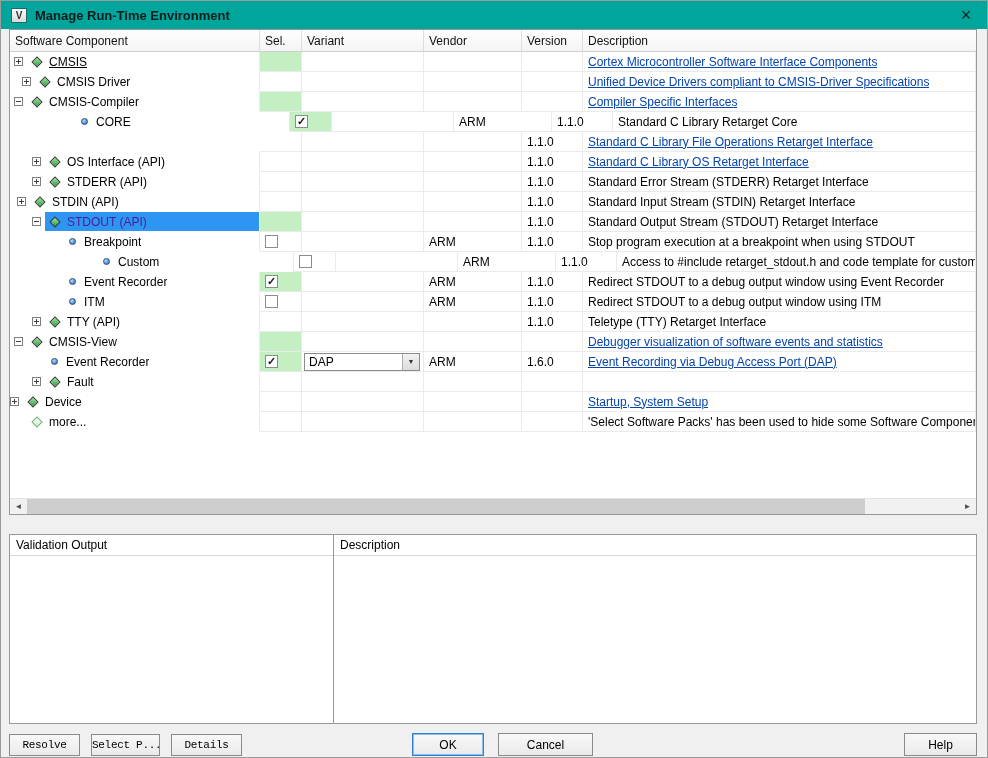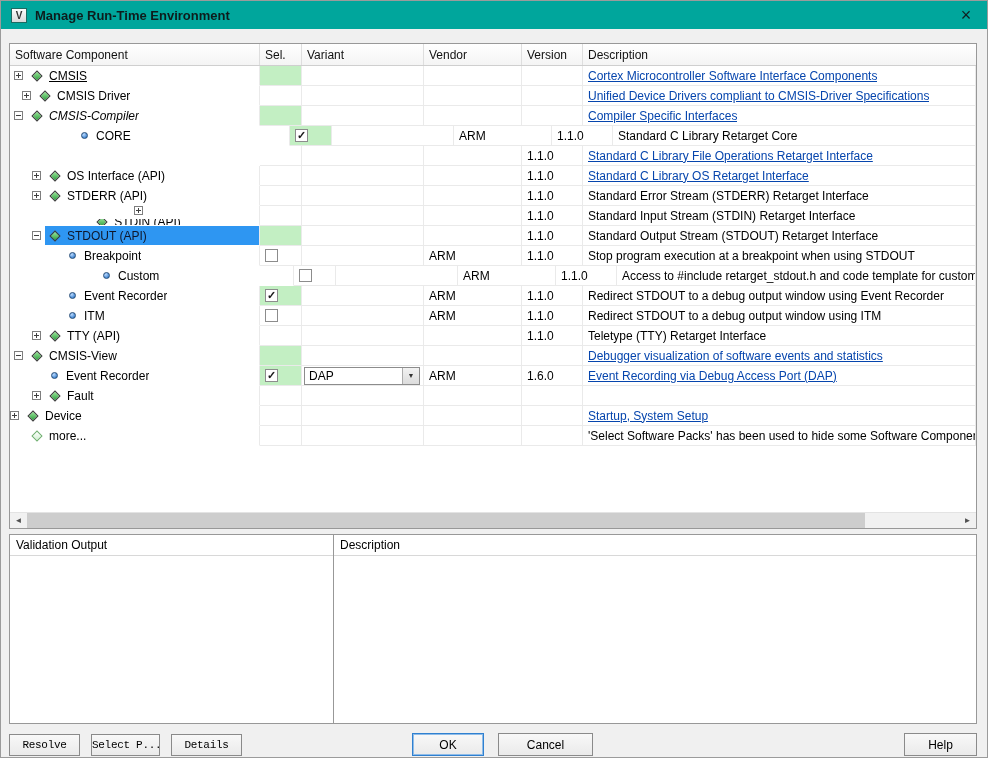--- a/index.html
+++ b/index.html
@@ -7,39 +7,39 @@
   body{font-family:"Liberation Sans",sans-serif;font-size:12px;color:#000;background:#F0F0F0}
   .dialog{position:relative;width:988px;height:758px;background:#F0F0F0;border:1px solid #9B9B9B;overflow:hidden}
 
   
   .titlebar{position:absolute;left:0;top:0;right:0;height:28px;background:var(--titlebar,#00A69C);display:flex;align-items:center;padding:0 10px;gap:8px}
   .logo{width:16px;height:15px;background:linear-gradient(#fdfdfd,#d9d9d9);border:1px solid #1d6b62;color:#333;font-weight:bold;font-size:10px;display:flex;align-items:center;justify-content:center;flex:none}
   .title{font-weight:bold;font-size:13px;color:#0d1c1c;white-space:nowrap}
   .close{margin-left:auto;font-size:18px;line-height:1;color:#102020;width:22px;text-align:center;cursor:pointer}
 
   
-  .table-panel{position:absolute;left:8px;top:42px;width:968px;height:486px;background:#fff;border:1px solid #989898;overflow:hidden}
+  .table-panel{position:absolute;left:8px;top:28px;width:968px;height:486px;background:#fff;border:1px solid #989898;overflow:hidden}
   .hrow{display:flex;height:22px;background:linear-gradient(#ffffff,#f4f4f4);border-bottom:1px solid #CFCFCF}
   .hc{display:flex;align-items:center;padding-left:5px;border-right:1px solid #DEDEDE;overflow:hidden;white-space:nowrap;color:#111}
   .c0{width:250px}.c1{width:42px}.c2{width:122px}.c3{width:98px}.c4{width:61px}.c5{flex:1;border-right:none}
   .rows{position:absolute;top:22px;left:0;right:0;bottom:16px;background:#fff;overflow:hidden}
   .trow{display:flex;height:20px;background:#fff}
   .c{display:flex;align-items:center;border-right:1px solid #EAEAEA;border-bottom:1px solid #EAEAEA;overflow:hidden;white-space:nowrap}
   .c.c0{border-bottom-color:#fff;gap:4px}
   .pad{padding-left:5px}
   .c1.green{background:var(--green_cell,#C3EFC3)}
 
   
   .exp{width:9px;height:9px;border:1px solid #7e7e7e;background:#fff;position:relative;flex:none;cursor:pointer}
   .exp::before{content:"";position:absolute;left:1px;right:1px;top:3px;height:1px;background:#404040}
   .exp.plus::after{content:"";position:absolute;top:1px;bottom:1px;left:3px;width:1px;background:#404040}
   .exp-spacer{width:9px;flex:none}
   .node{display:flex;align-items:center;gap:5px;flex:1;height:100%;padding:0 3px;overflow:hidden}
   .node.selected{background:var(--selection,#2E96F2)}
-  .node.selected .tlabel{color:#0f172a}
+  .node.selected .tlabel{color:#4c1d95}
   .tlabel{font-size:12px;overflow:hidden;white-space:nowrap}
   .dicon{flex:none}
   .icon-group{width:8px;height:8px;transform:rotate(45deg);background:linear-gradient(135deg,#9CE89C,#2E9E3E);border:1px solid #3a3a3a;margin:0 3px}
   .icon-leaf{width:7px;height:7px;border-radius:50%;background:radial-gradient(circle at 35% 30%,#BBDBFF,#1565C0);border:1px solid #274e79;margin:0 3px}
   .icon-more{width:8px;height:8px;transform:rotate(45deg);background:linear-gradient(135deg,#ffffff,#CFEFCF);border:1px solid #6FAF6F;margin:0 3px}
 
   .cbx{width:13px;height:13px;border:1px solid #8C8C8C;background:#fff;margin-left:5px;display:flex;align-items:center;justify-content:center;font-size:11px;font-weight:bold;color:#1a1a1a;line-height:1;cursor:pointer;flex:none}
 
   .combo{display:flex;align-items:stretch;width:116px;height:18px;border:1px solid #8C8C8C;background:#fff;margin-left:2px;cursor:pointer}
   .combo-val{flex:1;display:flex;align-items:center;padding-left:4px;font-size:12px;overflow:hidden}
@@ -119,21 +119,21 @@
           </div>
           <div class="c c1"></div>
           <div class="c c2"></div>
           <div class="c c3 pad"></div>
           <div class="c c4 pad"></div>
           <div class="c c5 pad">
             <div class="desc dlink">Unified Device Drivers compliant to CMSIS-Driver Specifications</div>
           </div>
         </div>
         <div class="trow">
-          <div class="c c0" style="padding-left: 4px; font-style: italic;">
+          <div class="c c0" style="padding-left: 4px;">
             <div class="exp minus"></div>
             <div class="node">
               <div class="dicon icon-group"></div>
               <div class="tlabel">CMSIS-Compiler</div>
             </div>
           </div>
           <div class="c c1 green"></div>
           <div class="c c2"></div>
           <div class="c c3 pad"></div>
           <div class="c c4 pad"></div>
@@ -201,21 +201,21 @@
           </div>
           <div class="c c1"></div>
           <div class="c c2"></div>
           <div class="c c3 pad"></div>
           <div class="c c4 pad">1.1.0</div>
           <div class="c c5 pad">
             <div class="desc">Standard Error Stream (STDERR) Retarget Interface</div>
           </div>
         </div>
         <div class="trow">
-          <div class="c c0" style="padding-left: 7px; flex-direction: column;">
+          <div class="c c0" style="padding-left: 7px;">
             <div class="exp plus"></div>
             <div class="node">
               <div class="dicon icon-group"></div>
               <div class="tlabel">STDIN (API)</div>
             </div>
           </div>
           <div class="c c1"></div>
           <div class="c c2"></div>
           <div class="c c3 pad"></div>
           <div class="c c4 pad">1.1.0</div>

